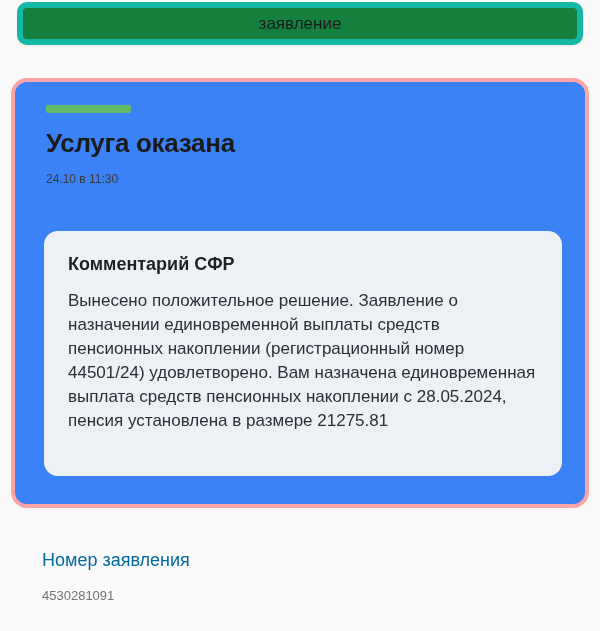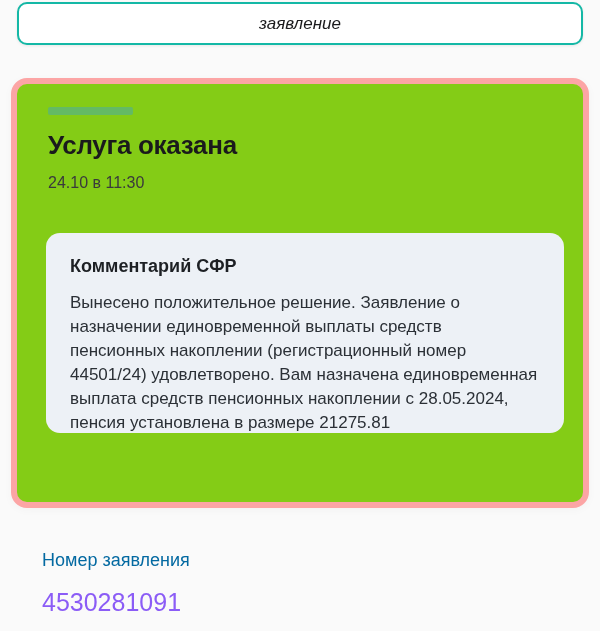--- a/index.html
+++ b/index.html
@@ -23,56 +23,55 @@
   .segment{
     flex:1 1 50%;
     display:flex;align-items:center;justify-content:center;
     font-size:17px;
     color:#1b1b1d;
     border-radius:10px;
     cursor:pointer;
     user-select:none;
   }
   .segment.active{
-    background:#ffffff;
-    border:2px solid #14b8a6;
+    background:#15803d;
+    border:6px solid #14b8a6;
     box-shadow:0 1px 3px rgba(0,0,0,0.08);
-    font-style:italic;
   }
 
   
   .card{
     position:absolute;left:11px;top:78px;
     width:578px;height:430px;
-    background:#84cc16;
-    border:6px solid #fca5a5;
+    background:#3b82f6;
+    border:4px solid #fca5a5;
     border-radius:16px;
     box-sizing:border-box;
     box-shadow:0 2px 10px rgba(0,0,0,0.03);
   }
   .progress-bar{
     position:absolute;left:31px;top:23px;
     width:85px;height:8px;
     background:#64ba64;
     border-radius:2px;
   }
   .card-title{
     position:absolute;left:31px;top:46px;
     font-size:26px;font-weight:700;
     letter-spacing:-0.3px;
     color:#1a1a1c;
   }
   .card-date{
     position:absolute;left:31px;top:90px;
-    font-size:16px;
+    font-size:12px;
     color:#3a3a3c;
   }
   .comment-box{
     position:absolute;left:29px;top:149px;
-    width:518px;height:200px;
+    width:518px;height:245px;
     background:#edf1f6;
     border-radius:14px;
     box-sizing:border-box;
     padding:23px 24px;
   }
   .comment-title{
     font-size:18px;font-weight:700;
     color:#1d2024;
     margin-bottom:14px;
   }
@@ -83,22 +82,22 @@
   }
 
   
   .app-number-label{
     position:absolute;left:42px;top:550px;
     font-size:18px;
     color:#0369a1;
   }
   .app-number-value{
     position:absolute;left:42px;top:588px;
-    font-size:25px;
-    color:#8b5cf6;
+    font-size:13px;
+    color:#737373;
   }
 </style>
 </head>
 <body>
 
 <div class="segmented">
   <div class="segment active">заявление</div>
 </div>
 
 <div class="card">

